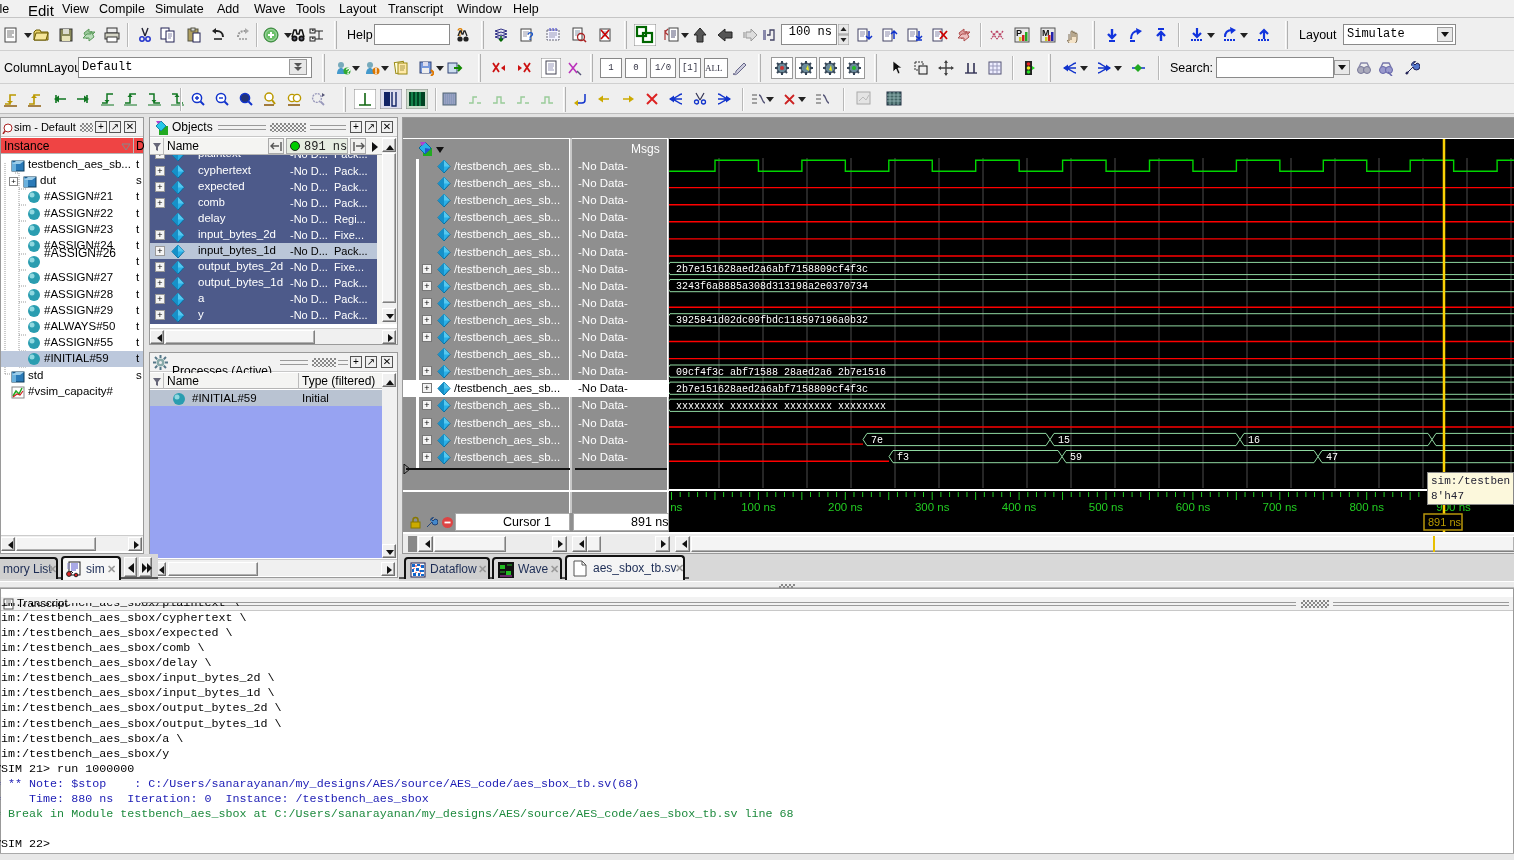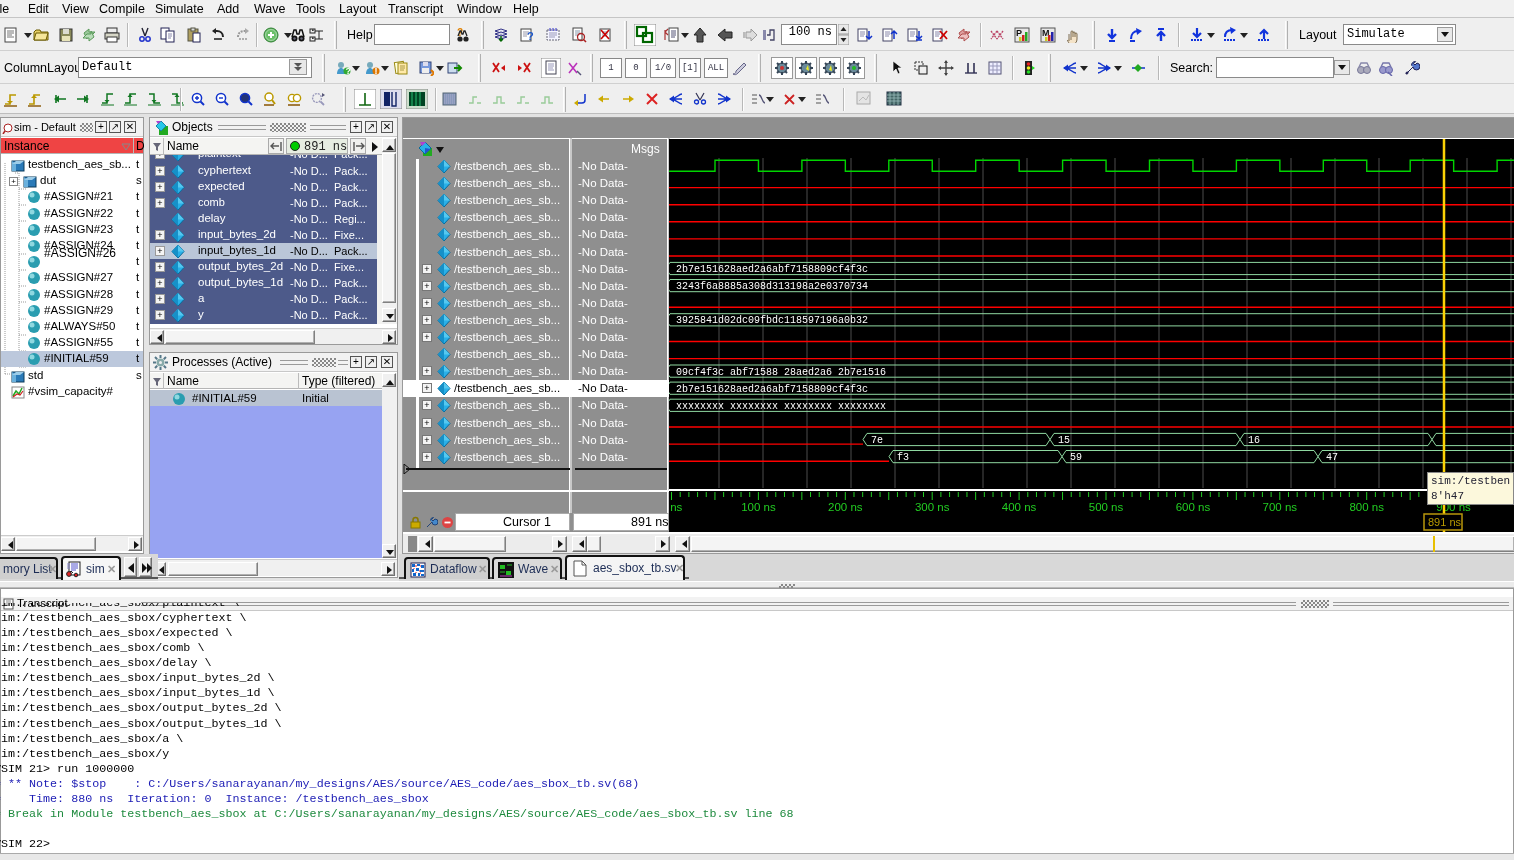--- a/index.html
+++ b/index.html
@@ -24,21 +24,21 @@
 .arrR:after{left:5px;top:3px;border-left:5px solid #111}
 .arrU:after{left:3px;top:2px;border-bottom:5px solid #111}
 .arrD:after{left:3px;top:5px;border-top:5px solid #111}
 .thumb{position:absolute;background:#f4f4f4;border:1px solid #fff;border-right-color:#808080;border-bottom-color:#808080;box-shadow:inset -1px -1px 0 #b0b0b0}
 .tab{position:absolute;background:#cfcfcf;border:2px solid #111;border-bottom:none;border-radius:4px 4px 0 0;
  font-size:12px;color:#1c2c55;white-space:nowrap}
 .tabx{color:#9a9a9a;font-weight:bold;font-size:11px}
 </style></head><body>
 <div class="a" style="left:0;top:0;width:1514px;height:18px;background:#f1f1f1;border-bottom:1px solid #c5c5c5">
 <span class="a" style="left:-11px;top:2px;font-size:12.5px;color:#000">File</span>
-<span class="a" style="left:28px;top:2px;font-size:12px;color:#000">Edit</span>
+<span class="a" style="left:28px;top:2px;font-size:15px;color:#000">Edit</span>
 <span class="a" style="left:62px;top:2px;font-size:12.5px;color:#000">View</span>
 <span class="a" style="left:99px;top:2px;font-size:12.5px;color:#000">Compile</span>
 <span class="a" style="left:155px;top:2px;font-size:12.5px;color:#000">Simulate</span>
 <span class="a" style="left:217px;top:2px;font-size:12.5px;color:#000">Add</span>
 <span class="a" style="left:254px;top:2px;font-size:12.5px;color:#000">Wave</span>
 <span class="a" style="left:296px;top:2px;font-size:12.5px;color:#000">Tools</span>
 <span class="a" style="left:339px;top:2px;font-size:12.5px;color:#000">Layout</span>
 <span class="a" style="left:388px;top:2px;font-size:12.5px;color:#000">Transcript</span>
 <span class="a" style="left:457px;top:2px;font-size:12.5px;color:#000">Window</span>
 <span class="a" style="left:513px;top:2px;font-size:12.5px;color:#000">Help</span>
@@ -343,21 +343,21 @@
     </svg>
 <svg class="a" style="left:566px;top:8px" width="16" height="16" viewBox="0 0 16 16">
       <path d="M3 3l8 10m0-10L3 13" stroke="#b3b" stroke-width="1.6"></path>
       <path d="M11 11l4 4" stroke="#557" stroke-width="1.4"></path>
     </svg>
 <div class="gsep" style="left:590px;top:2px;height:28px"></div>
 <div class="a" style="left:600px;top:6px;width:22px;height:20px;background:#fff;border:1px solid #888;font-size:9px;color:#334;text-align:center;line-height:18px;font-family:'Liberation Mono',monospace">1</div>
 <div class="a" style="left:625px;top:6px;width:22px;height:20px;background:#fff;border:1px solid #888;font-size:9px;color:#334;text-align:center;line-height:18px;font-family:'Liberation Mono',monospace">0</div>
 <div class="a" style="left:650px;top:6px;width:26px;height:20px;background:#fff;border:1px solid #888;font-size:9px;color:#334;text-align:center;line-height:18px;font-family:'Liberation Mono',monospace">1/0</div>
 <div class="a" style="left:679px;top:6px;width:22px;height:20px;background:#fff;border:1px solid #888;font-size:9px;color:#334;text-align:center;line-height:18px;font-family:'Liberation Mono',monospace">[1]</div>
-<div class="a" style="left:704px;top:6px;width:24px;height:20px;background:#fff;border:1px solid #888;font-size:9px;color:#334;text-align:center;line-height:18px;font-family:Liberation Mono, monospace">ALL</div>
+<div class="a" style="left:704px;top:6px;width:24px;height:20px;background:#fff;border:1px solid #888;font-size:9px;color:#334;text-align:left;line-height:18px;font-family:Liberation Serif, serif">ALL</div>
 <svg class="a" style="left:731px;top:8px" width="16" height="16" viewBox="0 0 16 16">
       <path d="M2 14c2 0 3-1 3-3l8-8 2 2-8 8c-2 2-3 2-5 1z" fill="#ccd" stroke="#668"></path>
     </svg>
 <div class="gsep" style="left:758px;top:2px;height:28px"></div>
 <div class="a" style="left:771px;top:5px;width:22px;height:22px;background:#fff;border:1px solid #999"></div>
 <svg class="a" style="left:774px;top:8px" width="16" height="16" viewBox="0 0 16 16">
       <circle cx="8" cy="8" r="5" fill="#6a8a9a" stroke="#345"></circle>
       <path d="M8 1v3M8 12v3M1 8h3M12 8h3M3 3l2 2M11 11l2 2M13 3l-2 2M5 11l-2 2" stroke="#345" stroke-width="2"></path>
       <circle cx="8" cy="8" r="2" fill="#c33"></circle>
     </svg>
@@ -915,21 +915,21 @@
 <div class="sbtn arrR" style="left:232px;top:1px;width:14px;height:14px"></div>
 </div>
 </div>
 <div class="a" style="left:149px;top:352px;width:249px;height:226px;background:#fff;border:1px solid #9a9a9a">
 <div class="ptitle" style="left:0;top:0;width:247px;height:19px">
 <svg class="a" style="left:3px;top:2px" width="15" height="15" viewBox="0 0 15 15">
         <circle cx="7.5" cy="7.5" r="4" fill="#8aa"></circle>
         <path d="M7.5 0v3M7.5 12v3M0 7.5h3M12 7.5h3M2 2l2.2 2.2M10.8 10.8L13 13M13 2l-2.2 2.2M4.2 10.8L2 13" stroke="#578" stroke-width="2"></path>
         <circle cx="7.5" cy="7.5" r="1.5" fill="#eee"></circle>
       </svg>
-<span class="a" style="left:22px;top:2px">Processes (Active)</span>
+<span class="a" style="left:22px;top:11px">Processes (Active)</span>
 <div class="grip2" style="left:130px;top:7px;width:28px"></div>
 <div class="dots" style="left:162px;top:5px;width:24px;height:9px"></div>
 <div class="grip2" style="left:188px;top:7px;width:10px"></div>
 <div class="tbtn" style="left:200px;top:3px">+</div>
 <div class="tbtn" style="left:215px;top:3px">↗</div>
 <div class="tbtn" style="left:231px;top:3px">✕</div>
 </div>
 <div class="phead" style="left:0;top:20px;width:247px;height:16px">
 <svg class="a" style="left:2px;top:4px" width="10" height="10" viewBox="0 0 10 10">
         <path d="M1 1h8l-3 4v4l-2-1V5z" fill="#667"></path>

